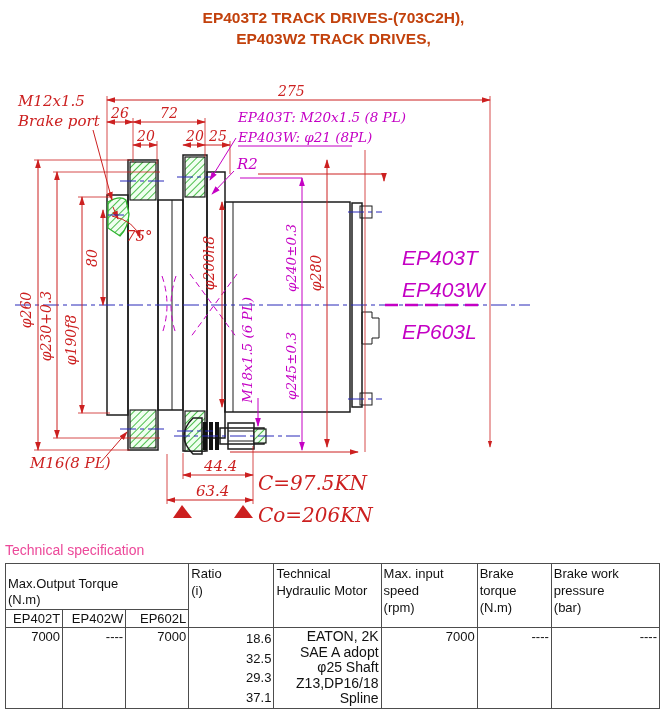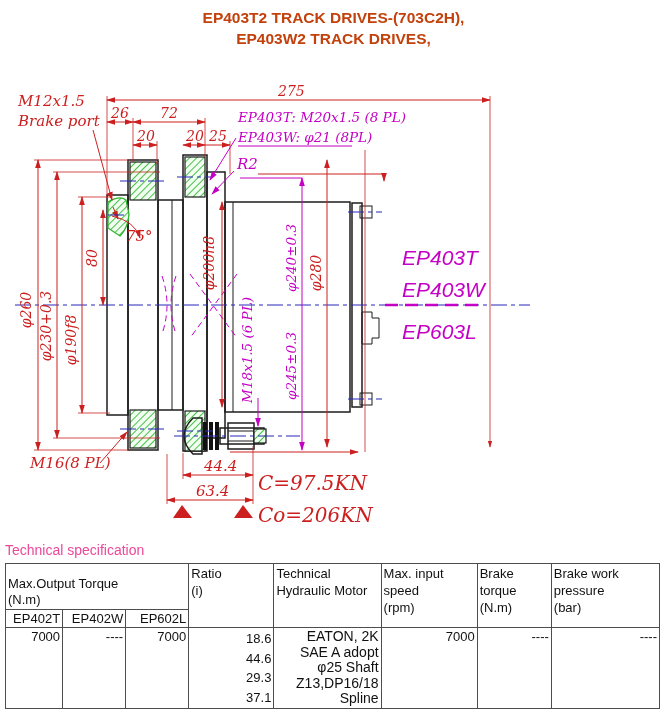--- a/index.html
+++ b/index.html
@@ -270,21 +270,21 @@
       <td class="subh">EP402T</td>
       <td class="subh">EP402W</td>
       <td class="subh">EP602L</td>
     </tr>
     <tr style="height:78px">
       <td class="body">7000</td>
       <td class="body">----</td>
       <td class="body">7000</td>
       <td class="body ratio-stack">
         <div>18.6</div>
-        <div>44.6</div>
+        <div>32.5</div>
         <div>29.3</div>
         <div>37.1</div>
       </td>
       <td class="body motor-stack">
         <div>EATON, 2K</div>
         <div>SAE A adopt</div>
         <div>φ25 Shaft</div>
         <div>Z13,DP16/18</div>
         <div>Spline</div>
       </td>

